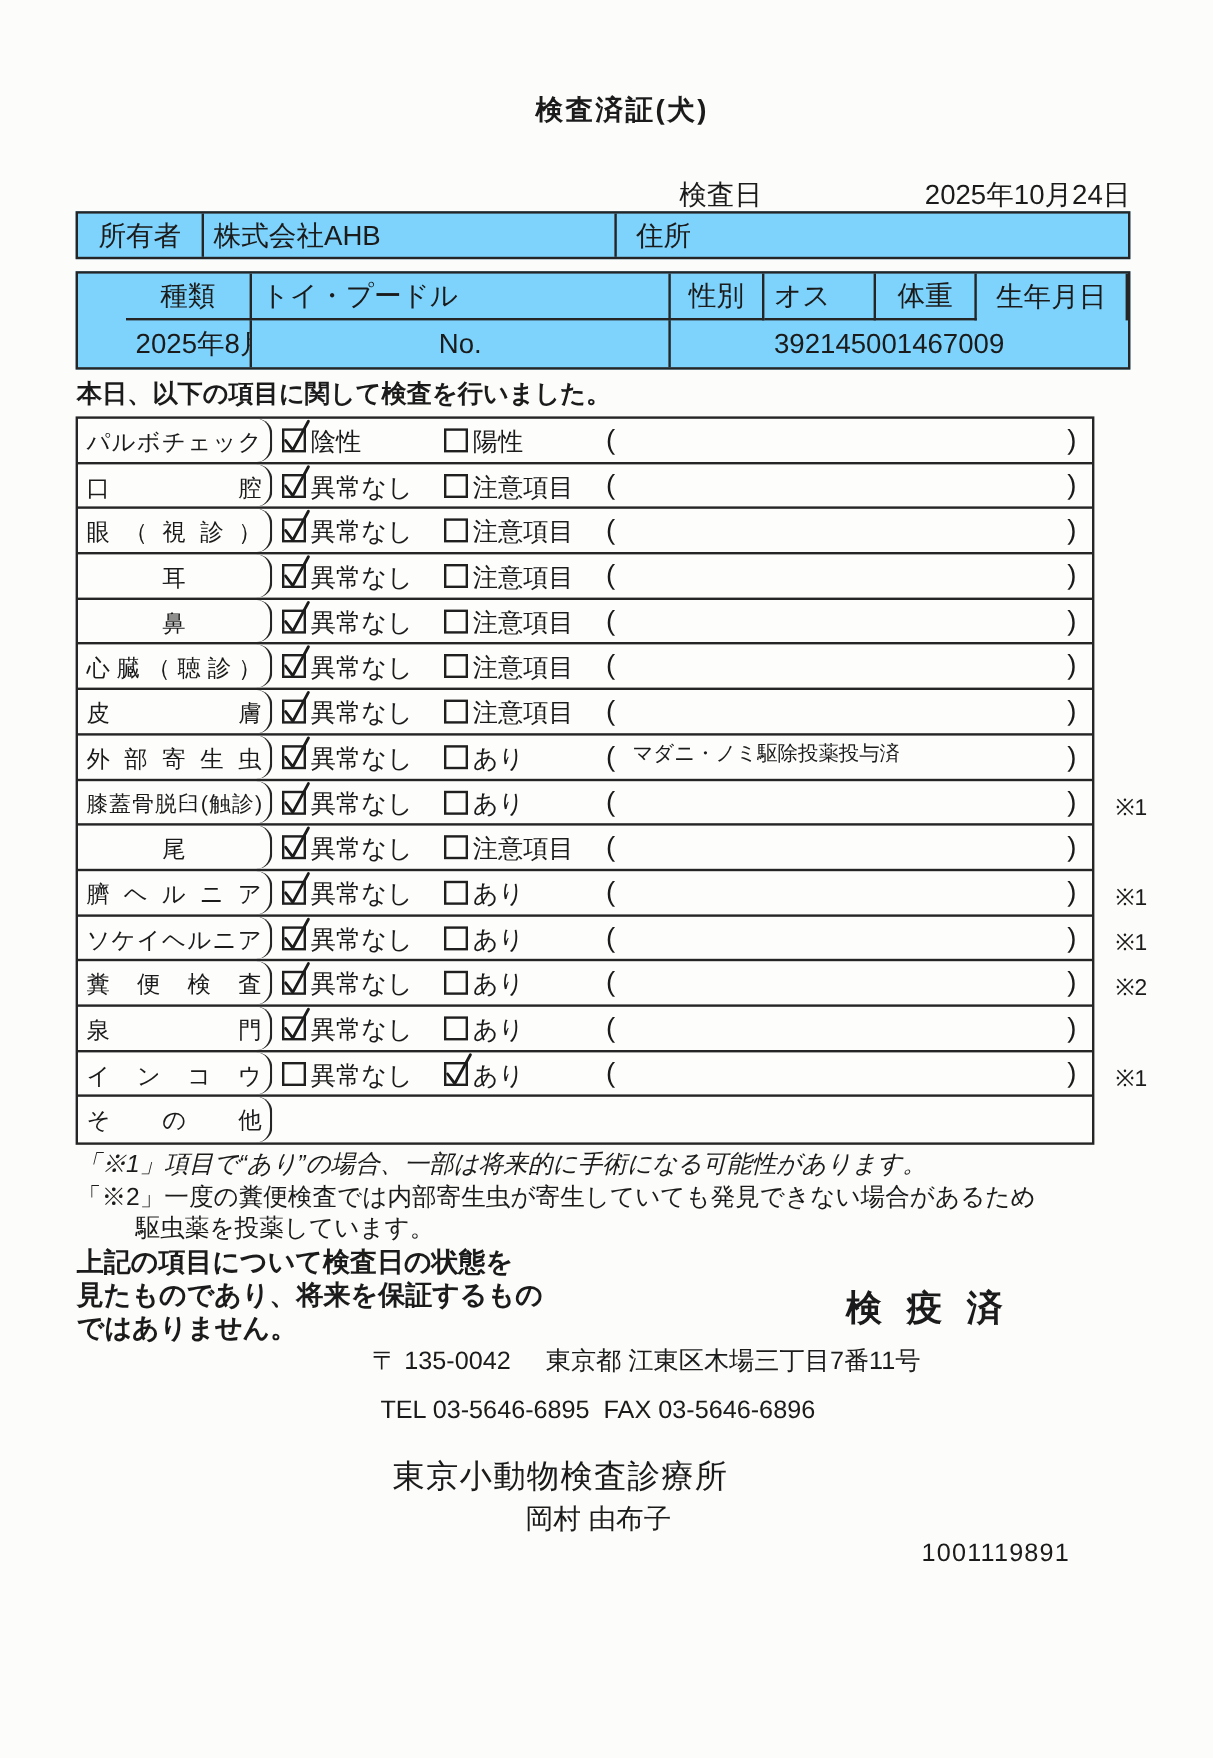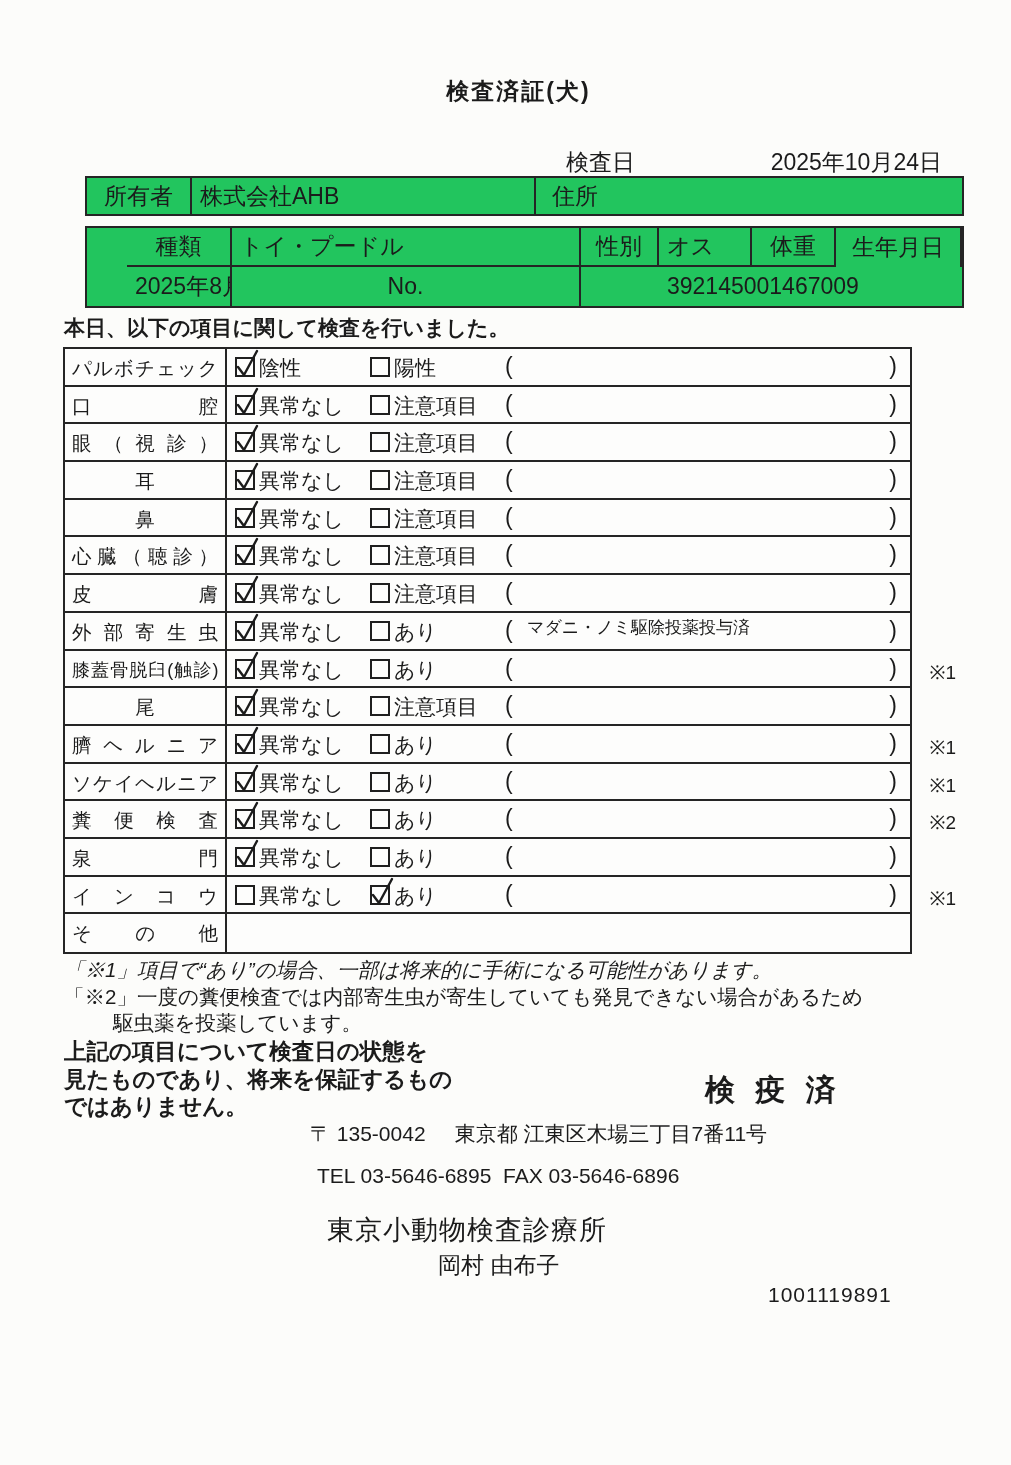--- a/index.html
+++ b/index.html
@@ -22,22 +22,21 @@
   }
   .insp-date-label{top:147px;left:566px;font-size:23px;}
   .insp-date-value{top:147px;right:69px;font-size:23px;}
 
   
   .hd-table{
     left:63px;width:879px;
     border:2px solid #252525;
     box-sizing:border-box;
     display:grid;
-    background:#22c55e;
-    margin-left:22px;
+    background:#7dd3fc;
   }
   .hd-table>div{
     box-sizing:border-box;
     border-right:2px solid #252525;
     border-bottom:2px solid #252525;
     display:flex;align-items:center;
     font-size:23px;
     padding:0 8px;
     overflow:hidden;white-space:nowrap;
   }
@@ -65,21 +64,21 @@
     height:37.7px;box-sizing:border-box;
     border-bottom:2px solid #252525;
   }
   .exam-row:last-child{border-bottom:none;}
   .exam-label{
     box-sizing:border-box;
     border-right:2px solid #252525;
     padding:6px 7px 0 7px;
     font-size:19.5px;
     text-align:justify;text-align-last:justify;
-    overflow:hidden;white-space:nowrap;
+    overflow:hidden;white-space:nowrap;border-radius:13px;
   }
   .exam-label.single{text-align-last:center;}
   .exam-label.tight{font-size:18px;letter-spacing:-0.5px;padding-top:7px;}
   .exam-content{position:relative;font-size:21px;}
   .grp{position:absolute;top:5px;white-space:nowrap;}
   .g1{left:8px;}
   .g2{left:143px;}
   .cb{
     position:relative;display:inline-block;
     width:16px;height:16px;

